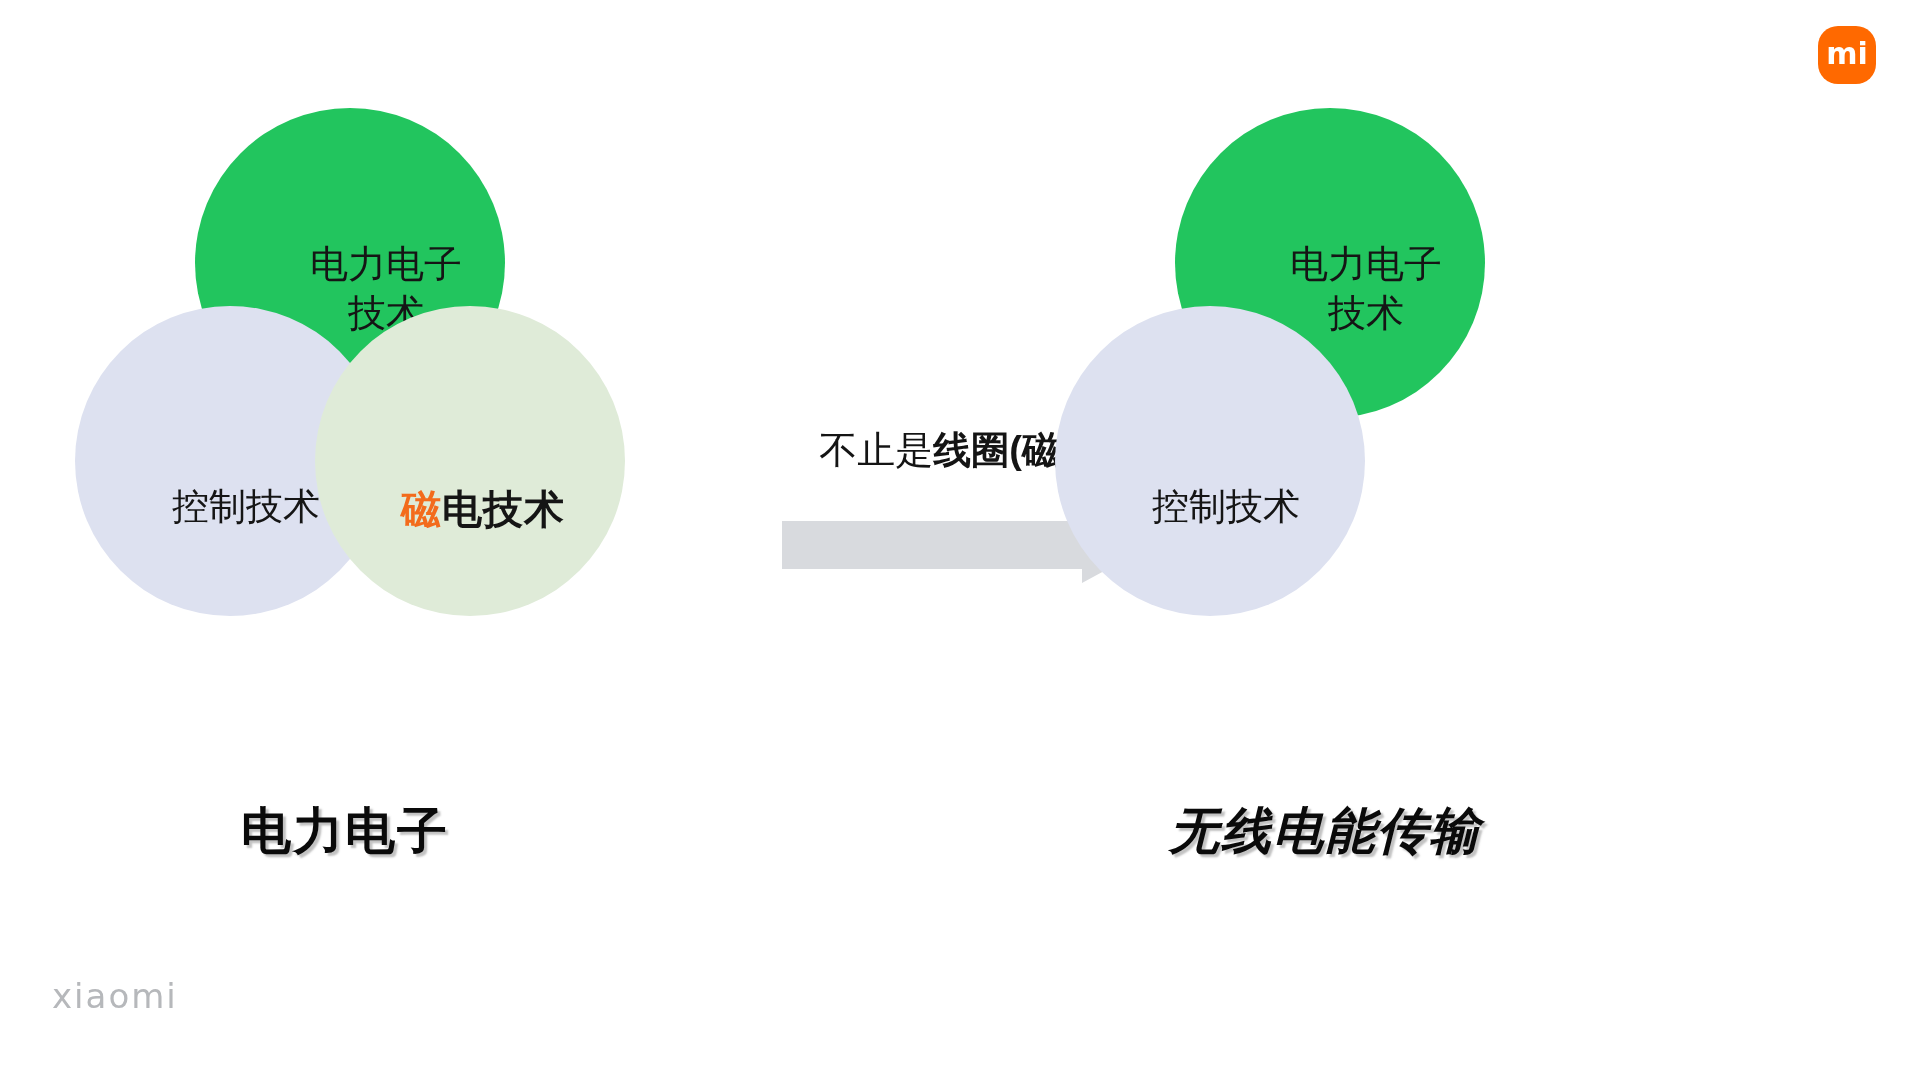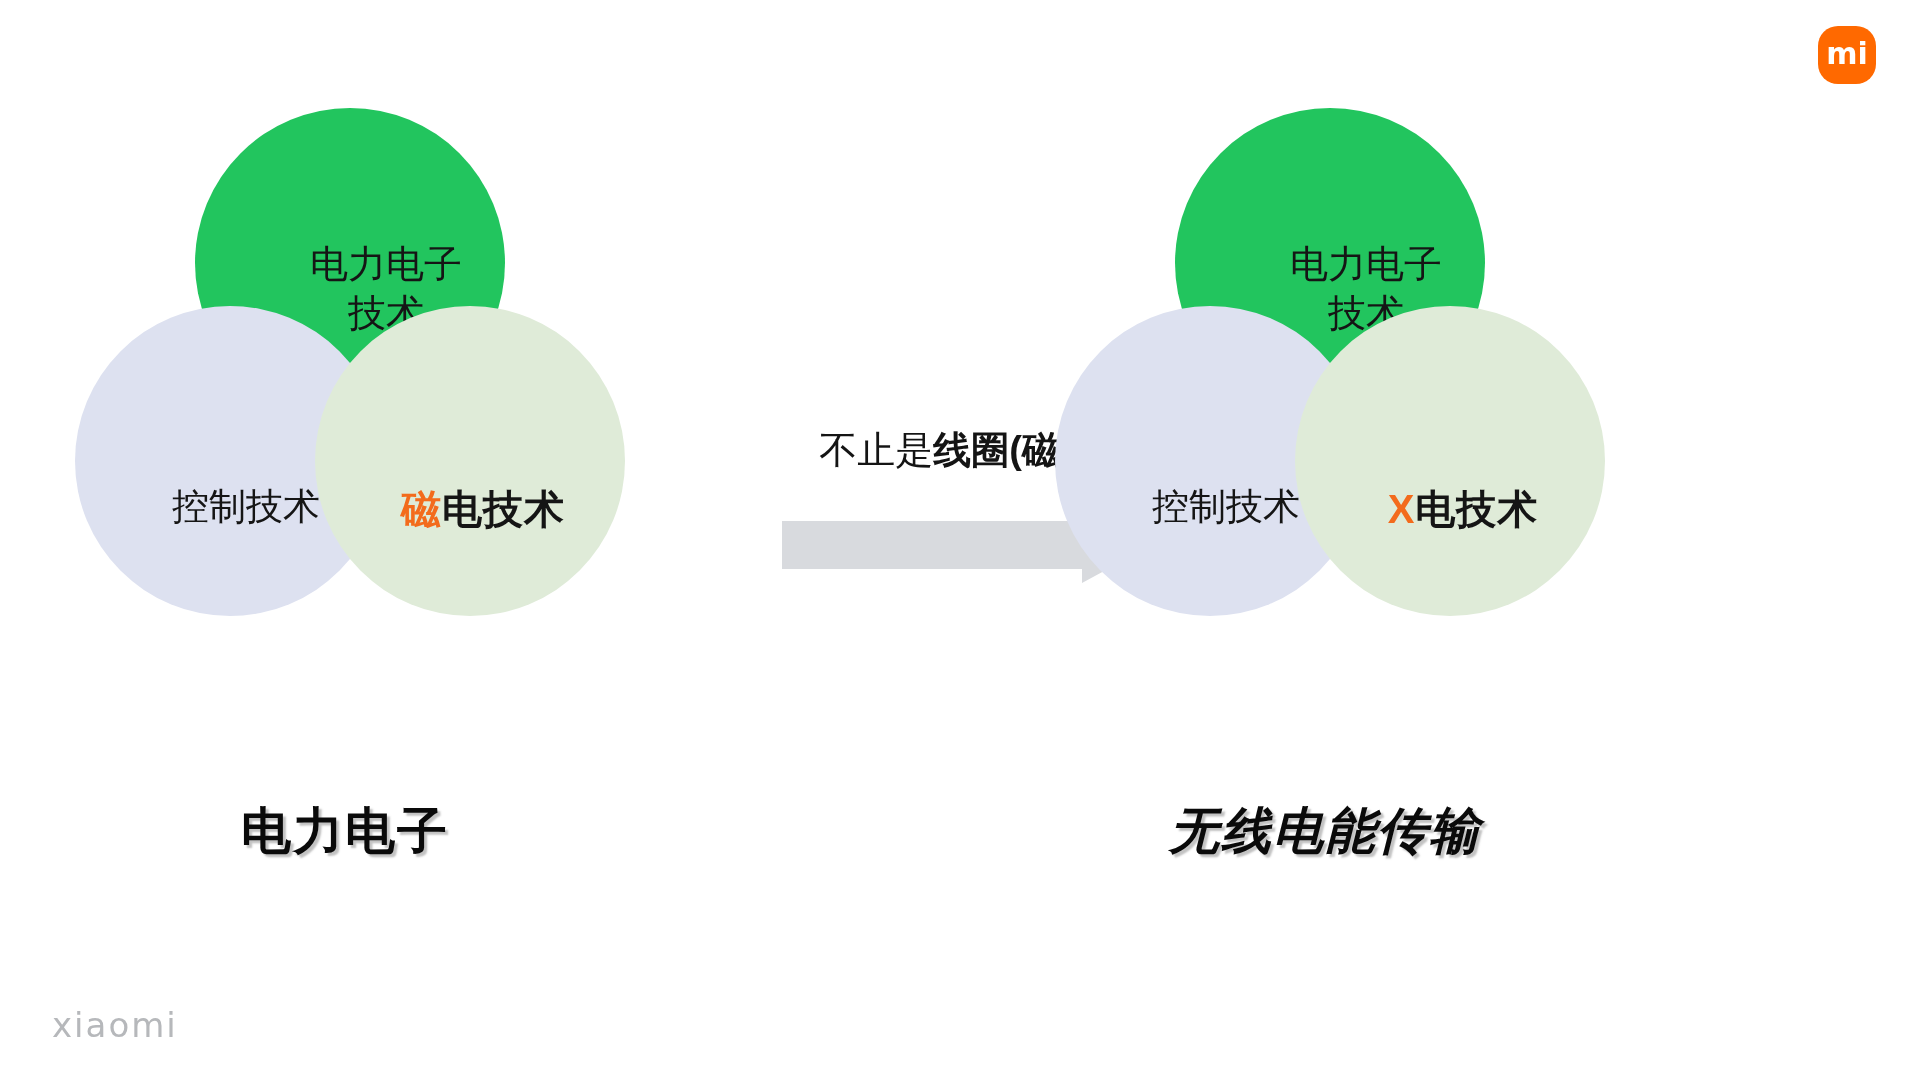--- a/index.html
+++ b/index.html
@@ -123,21 +123,21 @@
     letter-spacing: 2px;
     text-shadow: 3px 3px 2px rgba(120,120,120,0.45);
     white-space: nowrap;
   }
   #caption-left  { left: 0px;   width: 690px; text-align: center; }
   #caption-right { left: 980px; width: 690px; text-align: center; font-style: italic; }
 
   
   #watermark {
     position: absolute;
-    left: 52px; top: 1005px;
+    left: 52px; top: 976px;
     font-size: 34px;
     color: #b6b8bb;
     letter-spacing: 2px;
     font-family: "DejaVu Sans", sans-serif;
     font-weight: 400;
   }
 </style>
 </head>
 <body>
 
@@ -166,21 +166,18 @@
 </div>
 
 <div class="cluster" id="cluster-right">
   <div class="venn-circle top">
     <span class="venn-label power">电力电子
 技术</span>
   </div>
   <div class="venn-circle left">
     <span class="venn-label control">控制技术</span>
   </div>
-  <div class="venn-circle right">
-    <span class="venn-label mag"><span class="accent">X</span><span>电技术</span></span>
-  </div>
 </div>
 
 <div class="bottom-caption" id="caption-left">电力电子</div>
 <div class="bottom-caption" id="caption-right">无线电能传输</div>
 
 <div id="watermark">xiaomi</div>
 
 </body></html>

